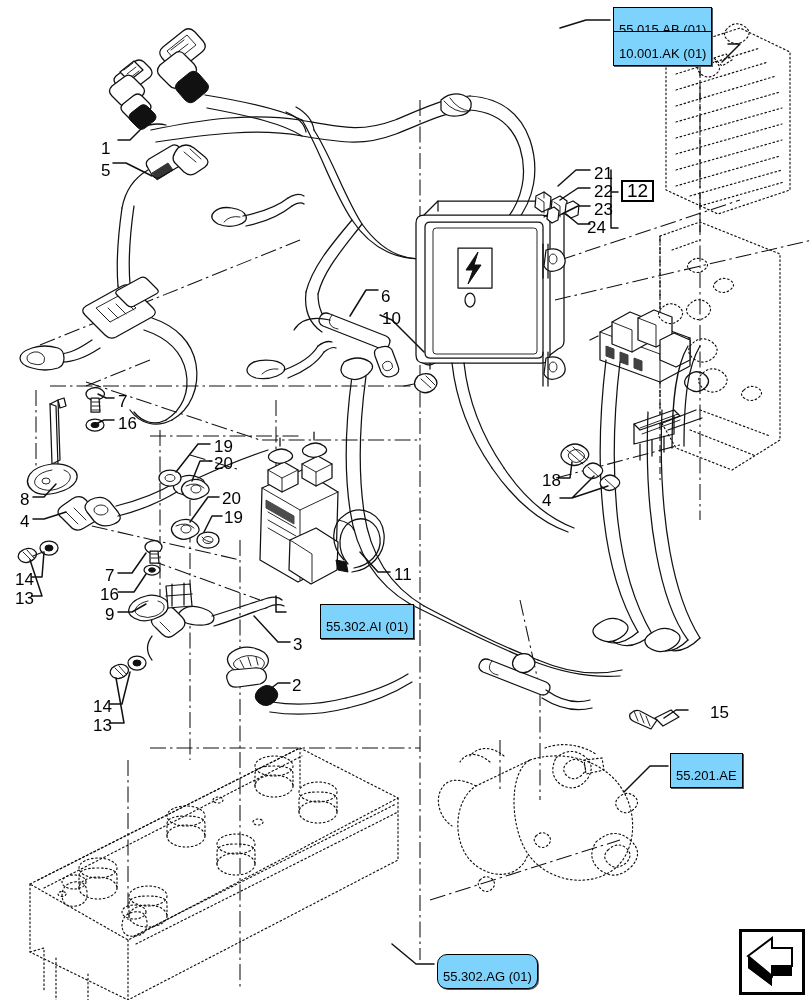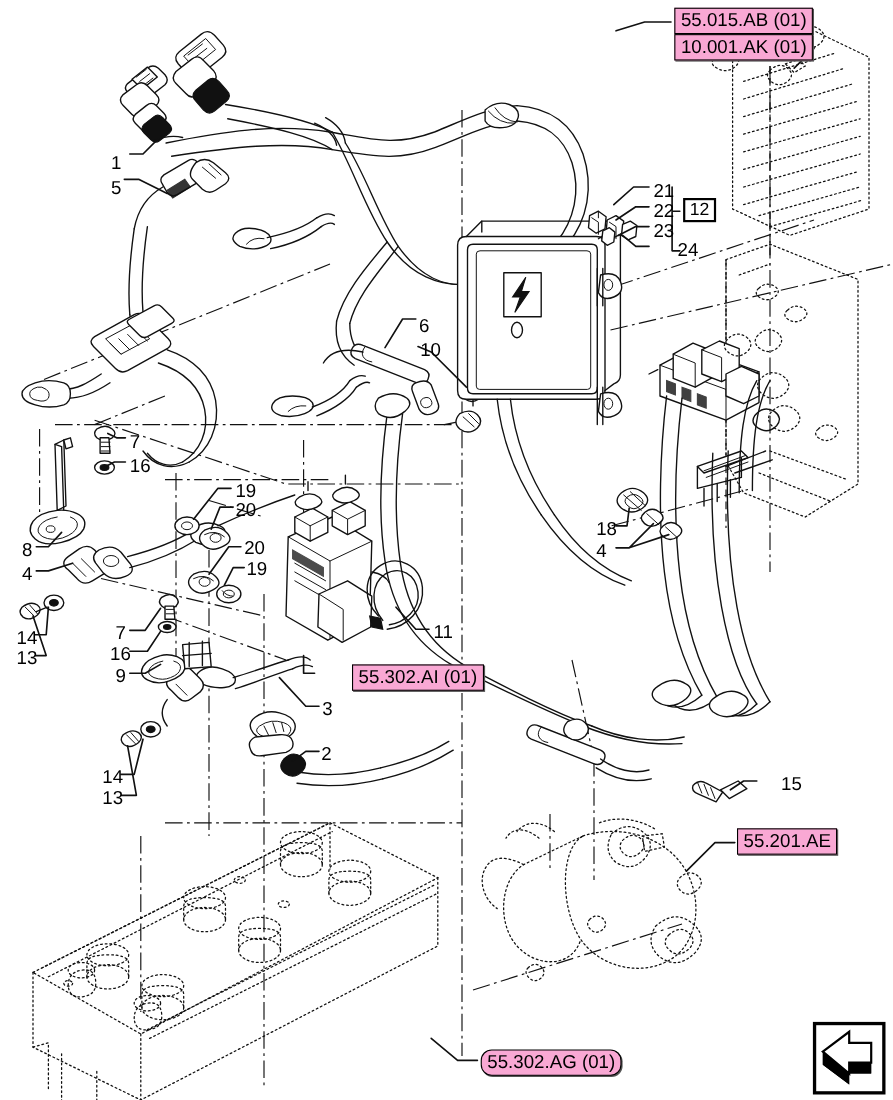--- a/index.html
+++ b/index.html
@@ -12,31 +12,31 @@
     font-family:"Liberation Sans",sans-serif;
     font-size:17px;
     line-height:17px;
     color:#000;
     white-space:nowrap;
     user-select:none;
   }
   .callout.boxed{
     border:2px solid #000;
     padding:0px 4px 1px 4px;
-    font-size:16px;
+    font-size:19px;
     background:#fff;
   }
   .refbox{
     position:absolute;
     border:1.6px solid #000;
-    background:#f9a8d4;
+    background:#7dd3fc;
     font-family:"Liberation Sans",sans-serif;
-    font-size:17px;
+    font-size:13px;
     line-height:19px;
-    padding:1px 5px 2px 5px;
+    padding:12px 5px 2px 5px;
     white-space:nowrap;
     box-shadow:1px 1px 0 #555;
   }
   #view-arrow-box{
     position:absolute;
     left:739px;top:929px;width:66px;height:66px;
     border:3px solid #000;background:#fff;
     box-sizing:border-box;
   }
   #view-arrow-box svg{display:block;width:100%;height:100%;}
@@ -569,21 +569,21 @@
       <path class="lead" d="M 434 964 L 416 964 L 392 944"></path>
     </g>
   </svg>
 
   <div id="callout-layer">
       <div class="callout" style="left: 101px; top: 140px;">1</div>
       <div class="callout" style="left: 101px; top: 162px;">5</div>
       <div class="callout" style="left: 594px; top: 165px;">21</div>
       <div class="callout" style="left: 594px; top: 183px;">22</div>
       <div class="callout" style="left: 594px; top: 201px;">23</div>
-      <div class="callout" style="left: 616px; top: 219px;">24</div>
+      <div class="callout" style="left: 587px; top: 219px;">24</div>
       <div class="callout boxed" style="left: 621px; top: 180px;">12</div>
       <div class="callout" style="left: 381px; top: 288px;">6</div>
       <div class="callout" style="left: 382px; top: 310px;">10</div>
       <div class="callout" style="left: 118px; top: 393px;">7</div>
       <div class="callout" style="left: 118px; top: 415px;">16</div>
       <div class="callout" style="left: 214px; top: 438px;">19</div>
       <div class="callout" style="left: 214px; top: 455px;">20</div>
       <div class="callout" style="left: 222px; top: 490px;">20</div>
       <div class="callout" style="left: 224px; top: 509px;">19</div>
       <div class="callout" style="left: 20px; top: 491px;">8</div>

